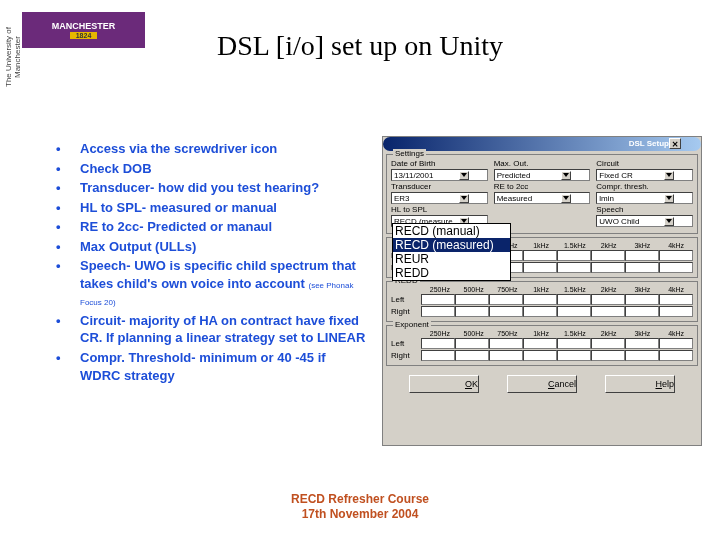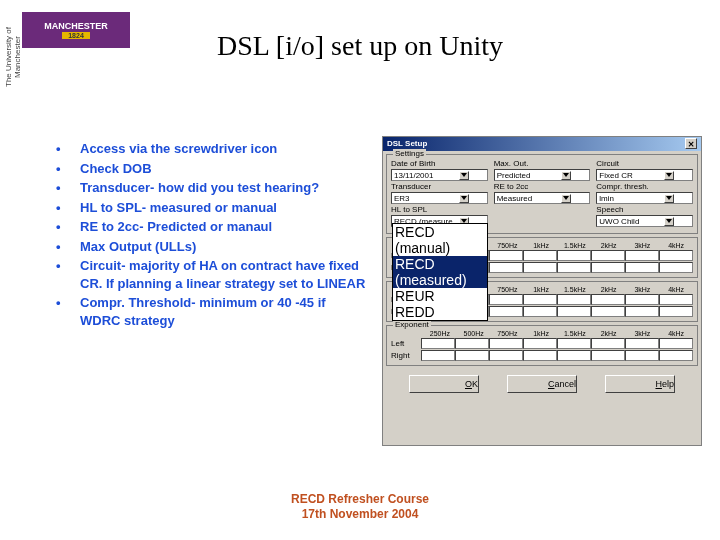--- a/index.html
+++ b/index.html
@@ -1,36 +1,36 @@
 <!DOCTYPE html>
 <html><head>
 <meta charset="utf-8">
 <style>
   * { box-sizing: border-box; margin: 0; padding: 0; }
   body { width: 720px; height: 540px; background: #fff; font-family: Arial, sans-serif; position: relative; overflow: hidden; }
-  .logo { position: absolute; top: 12px; left: 22px; width: 108px; height: 36px; background: #6b2a7a; color: #fff; font-size: 9px; font-weight: bold; display: flex; flex-direction: column; align-items: center; justify-content: center; }
+  .logo { position: absolute; top: 12px; left: 22px; width: 123px; height: 36px; background: #6b2a7a; color: #fff; font-size: 9px; font-weight: bold; display: flex; flex-direction: column; align-items: center; justify-content: center; }
   .logo .inner { background: #e6b800; color: #333; font-size: 7px; padding: 0 6px; margin-top: 1px; }
   .sidetext { position: absolute; top: 12px; left: 4px; width: 14px; height: 90px; color: #444; font-size: 8px; writing-mode: vertical-rl; transform: rotate(180deg); text-align: center; }
   .title { position: absolute; top: 30px; left: 0; right: 0; text-align: center; font-size: 28px; font-family: "Times New Roman", serif; color: #000; }
   .bullets { position: absolute; top: 140px; left: 56px; width: 310px; font-size: 13px; line-height: 1.35; color: #1d4ed8; }
   .bullets li { margin-bottom: 2px; list-style: none; position: relative; padding-left: 24px; font-weight: bold; }
   .bullets li::before { content: "•"; position: absolute; left: 0; top: 0; }
   .bullets small { font-size: 8px; font-weight: normal; }
   .dialog { position: absolute; top: 136px; left: 382px; width: 320px; height: 310px; background: #d4d0c8; border: 1px solid #808080; font-size: 8px; color: #000; }
-  .titlebar { background: linear-gradient(to right, #08246b, #a6caf0); color: #fff; height: 14px; line-height: 14px; padding: 0 4px; font-weight: bold; display: flex; justify-content: space-between; }
+  .titlebar { background: linear-gradient(to right, #08246b, #a6caf0); color: #fff; height: 14px; line-height: 14px; padding: 0 20px; font-weight: bold; display: flex; justify-content: flex-end; border-radius: 7px; }
   .titlebar .x { width: 12px; height: 11px; background: #d4d0c8; color: #000; text-align: center; line-height: 11px; margin-top: 1px; border: 1px solid #fff; border-right-color: #404040; border-bottom-color: #404040; font-size: 8px; }
   .groupbox { border: 1px solid #808080; margin: 3px; padding: 4px 4px 6px 4px; position: relative; }
   .groupbox > .gl { position: absolute; top: -6px; left: 6px; background: #d4d0c8; padding: 0 2px; font-size: 8px; }
   .row3 { display: flex; gap: 6px; }
   .col { flex: 1; display: flex; flex-direction: column; gap: 1px; }
   .lab { font-size: 8px; }
   .combo { height: 12px; background: #fff; border: 1px solid #808080; border-top-color: #404040; border-left-color: #404040; display: flex; align-items: center; justify-content: space-between; padding: 0 18px 0 2px; font-size: 8px; }
   .combo .drop { width: 10px; height: 9px; background: #d4d0c8; border: 1px solid #fff; border-right-color: #404040; border-bottom-color: #404040; display: flex; align-items: center; justify-content: center; font-size: 6px; }
   .combo .drop svg { width: 6px; height: 4px; }
-  .ddlist { position: absolute; background: #fff; border: 1px solid #000; z-index: 5; font-size: 14px; width: 96px; }
+  .ddlist { position: absolute; background: #fff; border: 1px solid #000; z-index: 5; font-size: 12px; width: 119px; }
   .ddlist div { padding: 0 2px; }
   .ddlist .sel { background: #0a246a; color: #fff; }
   .tablegroup { border: 1px solid #808080; margin: 3px; padding: 4px 4px 4px 4px; position: relative; }
   .tablegroup .gl { position: absolute; top: -6px; left: 6px; background: #d4d0c8; padding: 0 2px; font-size: 8px; }
   .freqs { display: flex; margin-left: 32px; gap: 0; }
   .freqs span { width: 34px; text-align: center; font-size: 7px; }
   .gridrow { display: flex; align-items: center; margin-top: 1px; }
   .gridrow .rl { width: 32px; font-size: 8px; }
   .cells { display: flex; }
   .cell { width: 34px; height: 11px; background: #fff; border: 1px solid #808080; border-top-color: #404040; border-left-color: #404040; margin-right: 0; }
@@ -50,20 +50,21 @@
 
 <div class="title">DSL [i/o] set up on Unity</div>
 
 <ul class="bullets">
   <li>Access via the screwdriver icon</li>
   <li>Check DOB</li>
   <li>Transducer- how did you test hearing?</li>
   <li>HL to SPL- measured or manual</li>
   <li>RE to 2cc- Predicted or manaul</li>
   <li>Max Output (ULLs)</li>
+  <li><span>Speech- UWO is specific child spectrum that takes child's own voice into account</span> <small>(see Phonak Focus 20)</small></li>
   <li>Circuit- majority of HA on contract have fixed CR. If planning a linear strategy set to LINEAR</li>
   <li>Compr. Threshold- minimum or 40 -45 if WDRC strategy</li>
 </ul>
 
 <div class="dialog">
   <div class="titlebar">
     <span>DSL Setup</span>
     <span class="x">✕</span>
   </div>
 

